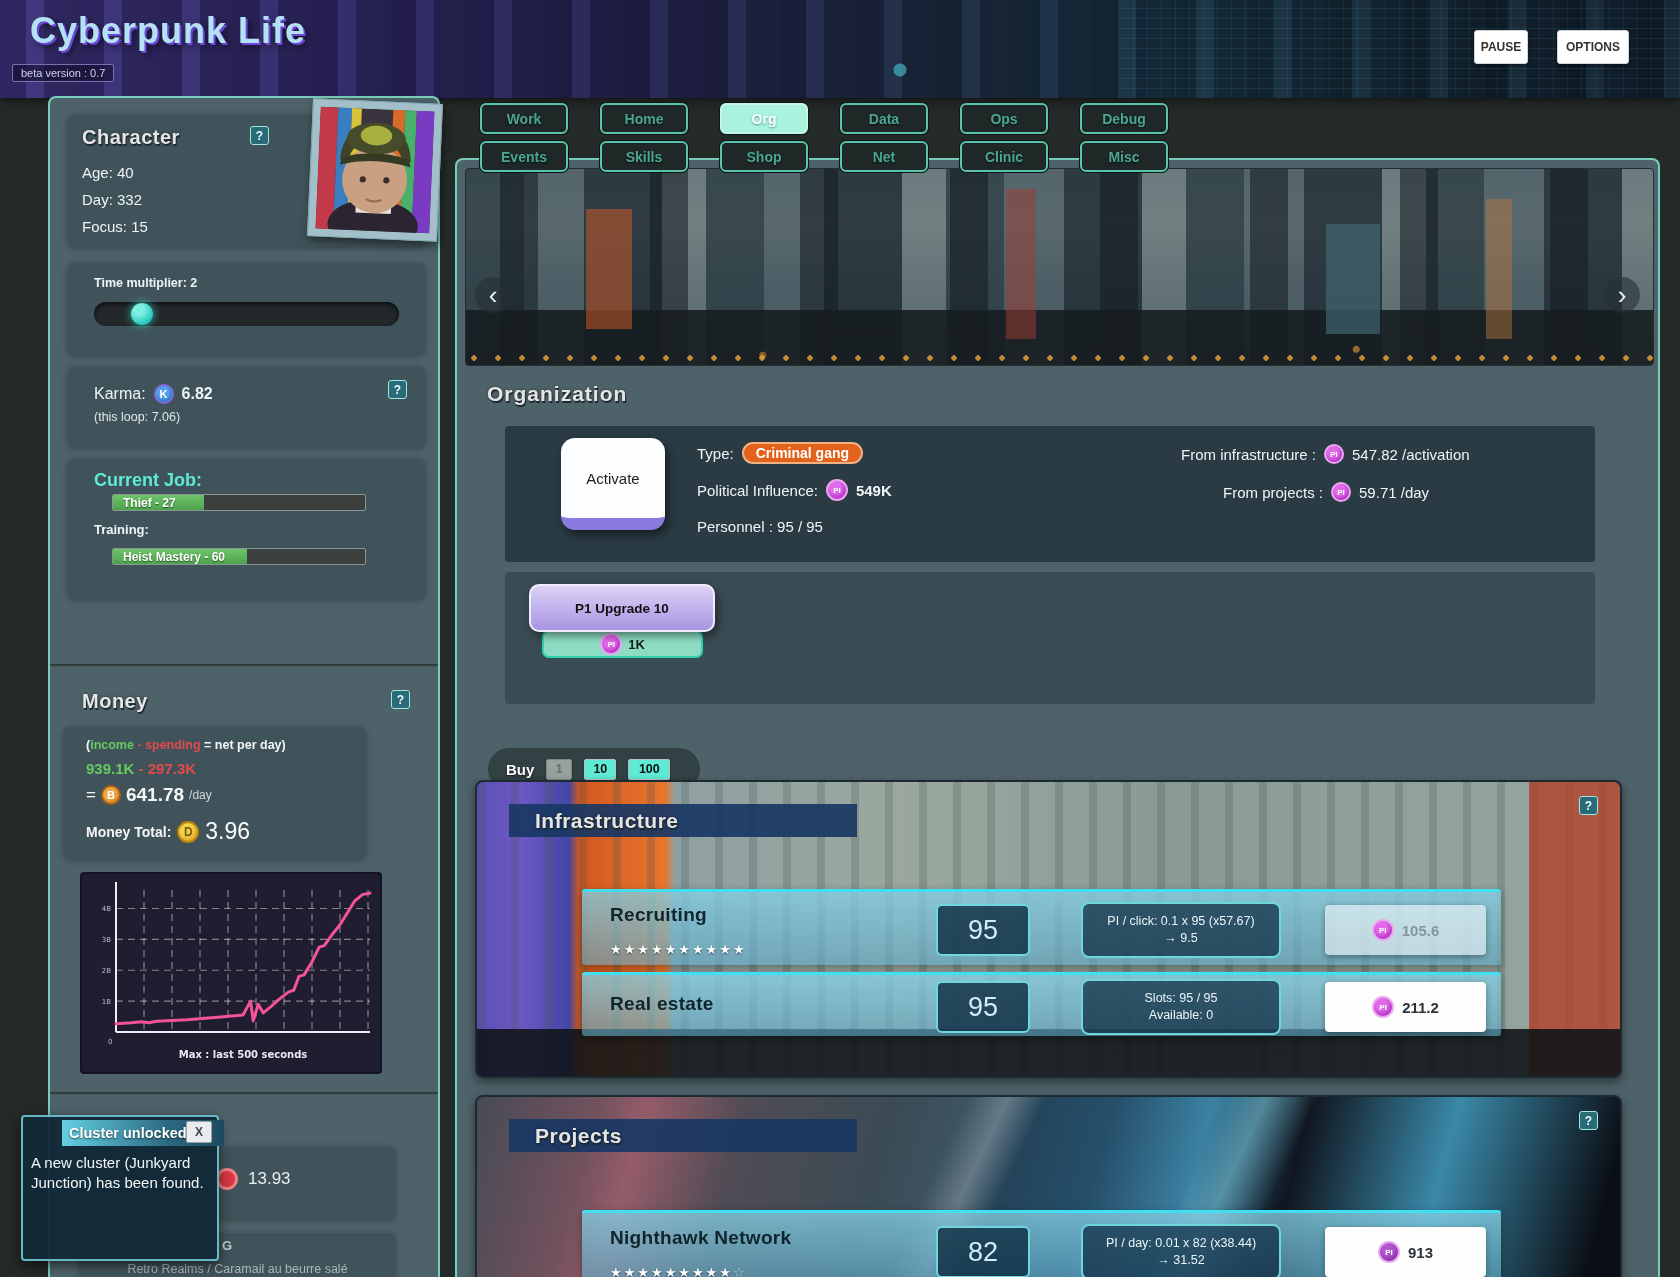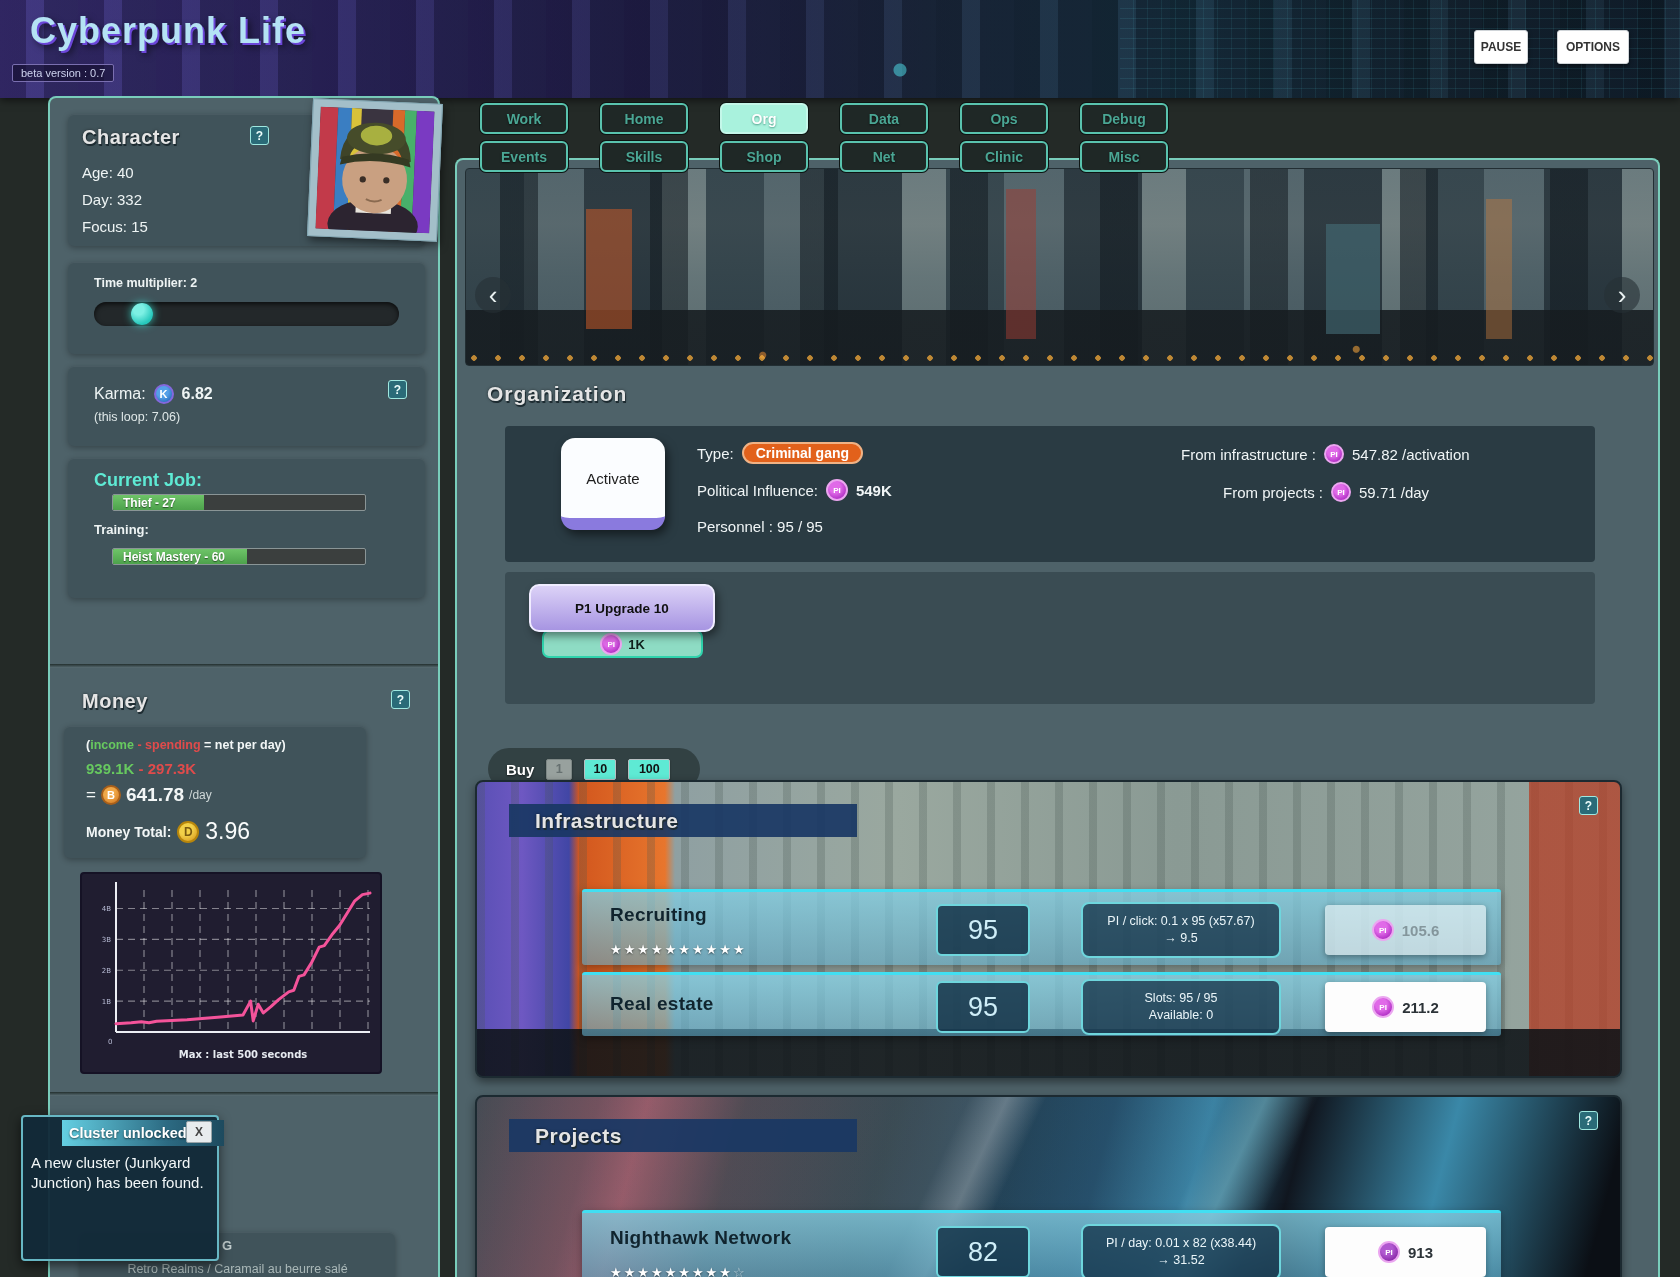--- a/index.html
+++ b/index.html
@@ -301,20 +301,26 @@
           <line x1="34" y1="8" x2="34" y2="158" class="axis"></line>
           <line x1="34" y1="158" x2="288" y2="158" class="axis"></line>
           <text x="26" y="170" class="tick">0</text>
           <text x="161" y="184" class="caption" text-anchor="middle">Max : last 500 seconds</text>
           <polyline class="moneyline" style="stroke:#f4539a" points="34.0,149.7 49.2,148.7 59.4,147.8 67.0,148.7 74.6,147.2 105.1,145.7 135.6,143.2 161.0,141.0 168.6,127.1 171.2,146.9 176.2,130.2 181.3,138.9 188.9,132.7 196.6,125.6 206.7,117.9 211.8,116.3 216.9,102.4 222.0,100.9 229.6,88.5 237.2,73.1 242.3,71.6 249.9,60.8 257.5,51.5 265.1,39.2 272.8,26.8 280.4,20.6 288.0,19.1"></polyline>
         </svg>
     </div>
 
     <div class="hr-div" style="top:994px;"></div>
 
+    <div class="spanel" style="left:30px;top:1048px;width:315px;height:72px;">
+      <div style="position:absolute;left:136px;top:22px;display:flex;align-items:center;gap:10px;">
+        <span class="red-ring"></span>
+        <span style="font-size:17px;color:#e8eeee;">13.93</span>
+      </div>
+    </div>
     <div class="spanel" style="left:30px;top:1134px;width:315px;height:47px;border-radius:6px 6px 0 0;">
       <div style="position:absolute;left:142px;top:6px;font-size:13px;font-weight:bold;color:#c4cfcf;">G</div>
       <div style="position:absolute;left:0;top:30px;width:100%;text-align:center;font-size:12.5px;color:#aab8b8;">Retro Realms / Caramail au beurre salé</div>
     </div>
   </div>
 
   <div class="main-panel">
 
     <div class="banner">
       <div class="accent" style="left:120px;top:40px;width:46px;height:120px;background:rgba(200,90,40,.55);"></div>

